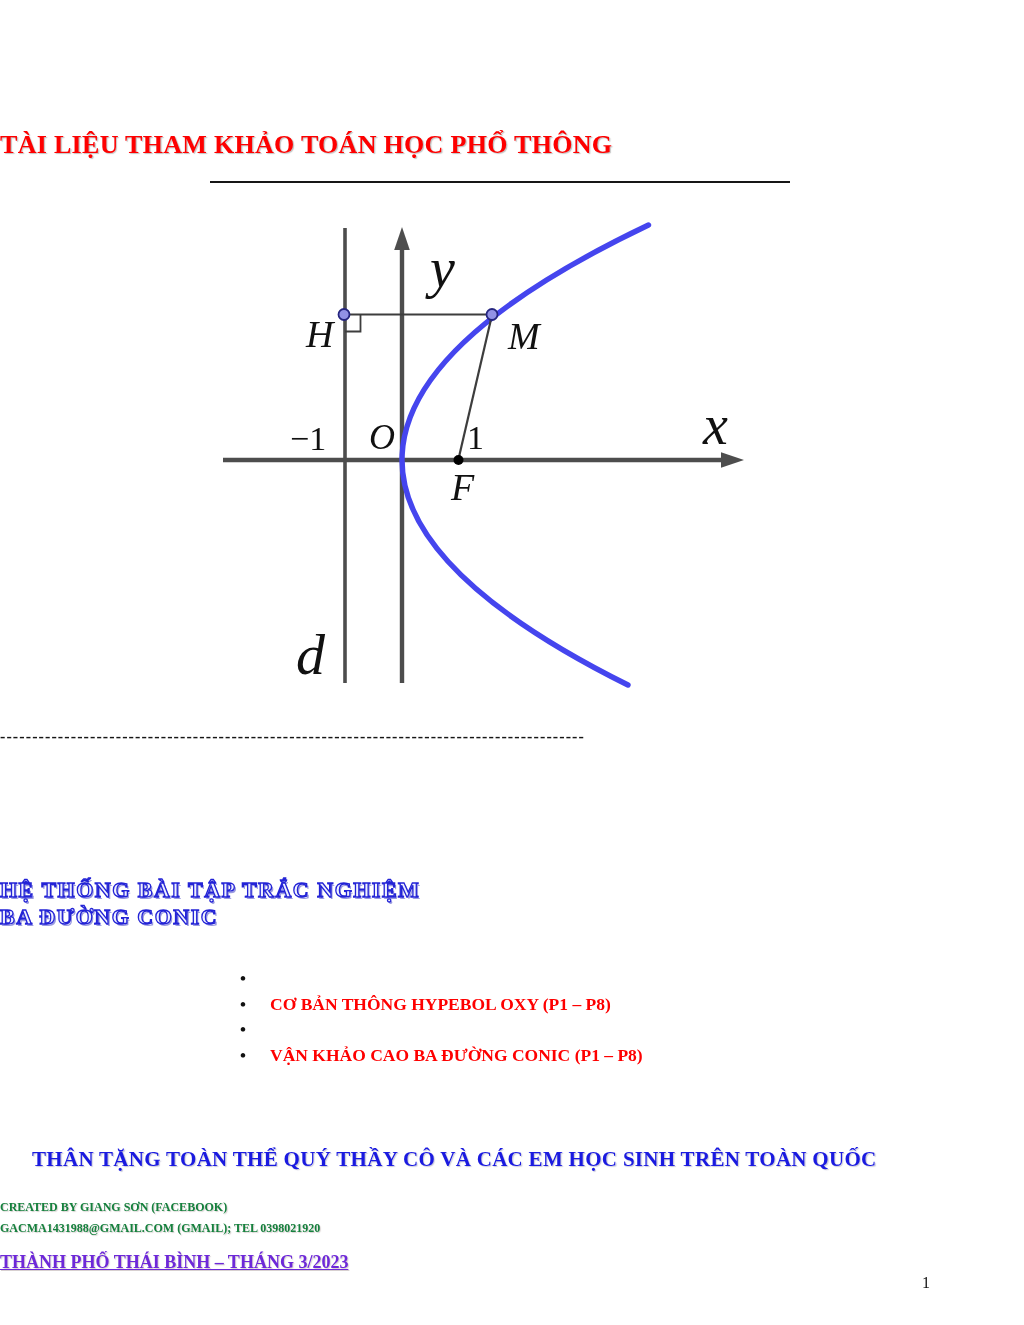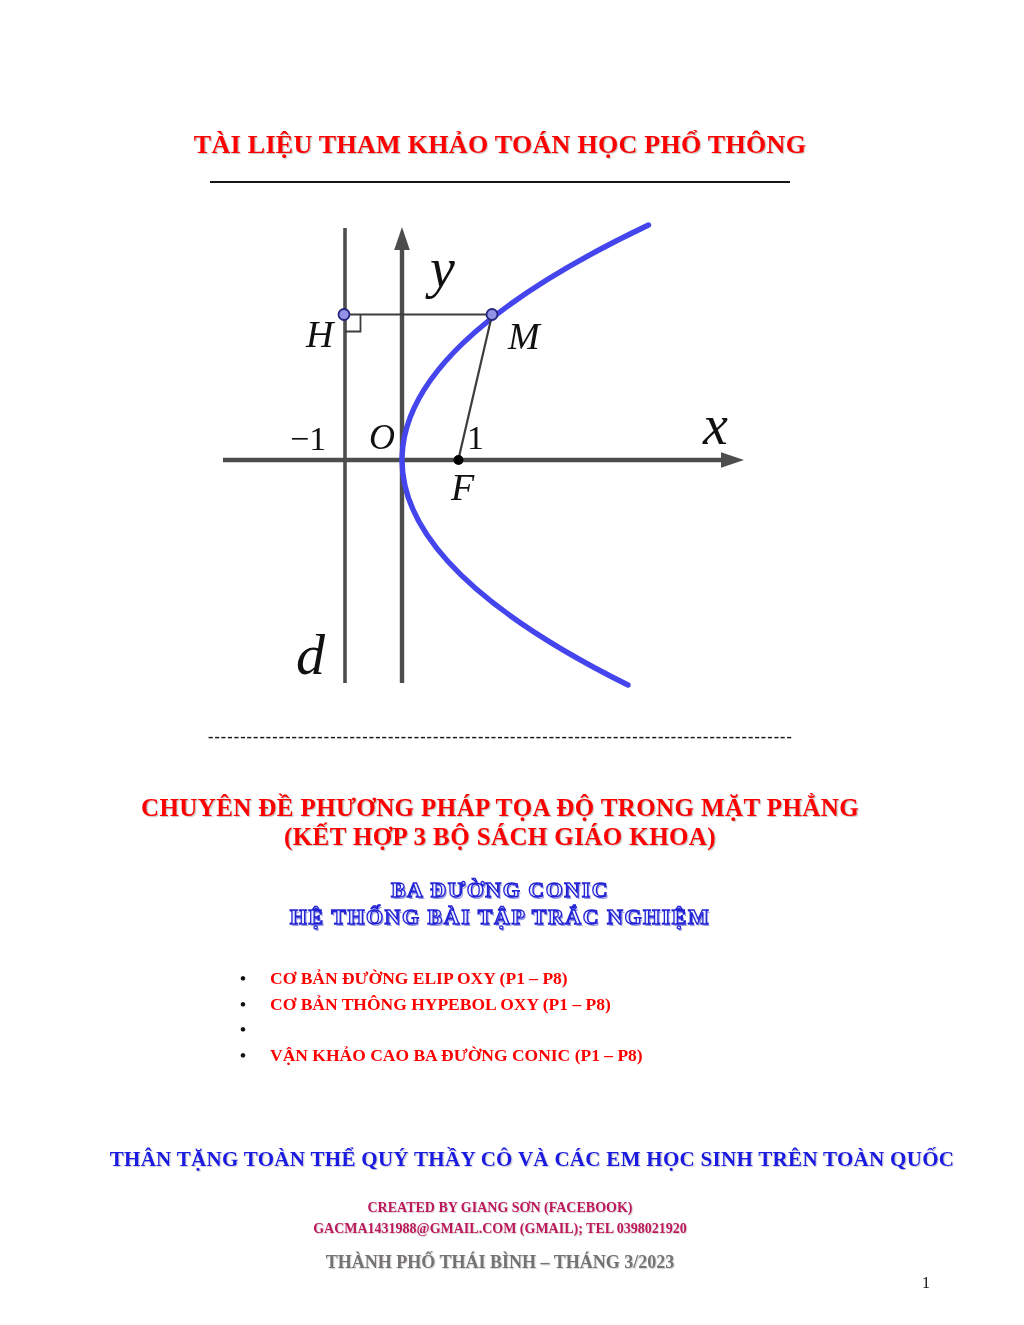--- a/index.html
+++ b/index.html
@@ -3,21 +3,21 @@
 <meta charset="utf-8">
 <style>
   html,body{margin:0;padding:0;background:#ffffff;}
   .page{
     position:relative;
     width:1024px;height:1325px;
     background:#ffffff;
     font-family:"Liberation Serif","DejaVu Serif",serif;
     overflow:hidden;
   }
-  .center-band{position:absolute;left:0;width:1000px;text-align:center;}
+  .center-band{position:absolute;left:0;width:1000px;}
   .title-red{
     top:130px;
     color:#fe0000;
     font-size:26px;font-weight:bold;
     letter-spacing:.3px;
     text-shadow:1.2px 1.2px 1px rgba(120,120,120,.45);
   }
   .top-rule{
     position:absolute;top:181px;left:210px;width:580px;height:0;
     border-bottom:2.6px solid #161616;
@@ -49,27 +49,28 @@
   .bullet-row{display:flex;align-items:baseline;height:25.5px;line-height:25.5px;}
   .bullet-row .dot{color:#111;font-size:17px;width:30px;text-align:left;}
   .dedication-blue{
     top:1147px;
     color:#1a1ae0;font-size:21px;font-weight:bold;letter-spacing:.3px;
     text-shadow:1.1px 1.1px 1px rgba(120,120,160,.4);
     margin-left:32px;
   }
   .credits-red{
     top:1197px;
-    color:#be185d;font-size:14px;font-weight:bold;line-height:21px;
+    color:#15803d;font-size:12px;font-weight:bold;line-height:21px;
     text-shadow:1px 1px 1px rgba(140,120,120,.35);
   }
   .location-red{
     top:1252px;
-    color:#737373;font-size:18px;font-weight:bold;
+    color:#6d28d9;font-size:18px;font-weight:bold;
     text-shadow:1px 1px 1px rgba(140,120,120,.35);
+    text-decoration:underline;
   }
   .page-number{
     position:absolute;left:922px;top:1274px;
     color:#111;font-size:16px;
   }
   svg text{fill:#111;font-family:"Liberation Serif","DejaVu Serif",serif;}
   svg .it{font-style:italic;}
 </style>
 </head>
 <body>
@@ -112,34 +113,29 @@
       <text x="467" y="449" font-size="34">1</text>
       <text x="451" y="500" font-size="38" class="it">F</text>
       <text x="296" y="674" font-size="58" class="it">d</text>
     </svg>
   </div>
 
   <div class="center-band dash-rule">
     <span class="dash-clip">-----------------------------------------------------------------------------------------------------</span>
   </div>
 
-  <div class="center-band topic-red">
-    <div>CHUYÊN ĐỀ PHƯƠNG PHÁP TỌA ĐỘ TRONG MẶT PHẲNG</div>
-    <div>(KẾT HỢP 3 BỘ SÁCH GIÁO KHOA)</div>
-  </div>
 
   <div class="center-band subtitle-blue">
+    <div>HỆ THỐNG BÀI TẬP TRẮC NGHIỆM</div>
     <div>BA ĐƯỜNG CONIC</div>
-    <div>HỆ THỐNG BÀI TẬP TRẮC NGHIỆM</div>
   </div>
 
   <div class="bullets">
     <div class="bullet-row">
       <span class="dot">•</span>
-      <span>CƠ BẢN ĐƯỜNG ELIP OXY (P1 – P8)</span>
     </div>
     <div class="bullet-row">
       <span class="dot">•</span>
       <span>CƠ BẢN THÔNG HYPEBOL OXY (P1 – P8)</span>
     </div>
     <div class="bullet-row">
       <span class="dot">•</span>
     </div>
     <div class="bullet-row">
       <span class="dot">•</span>

